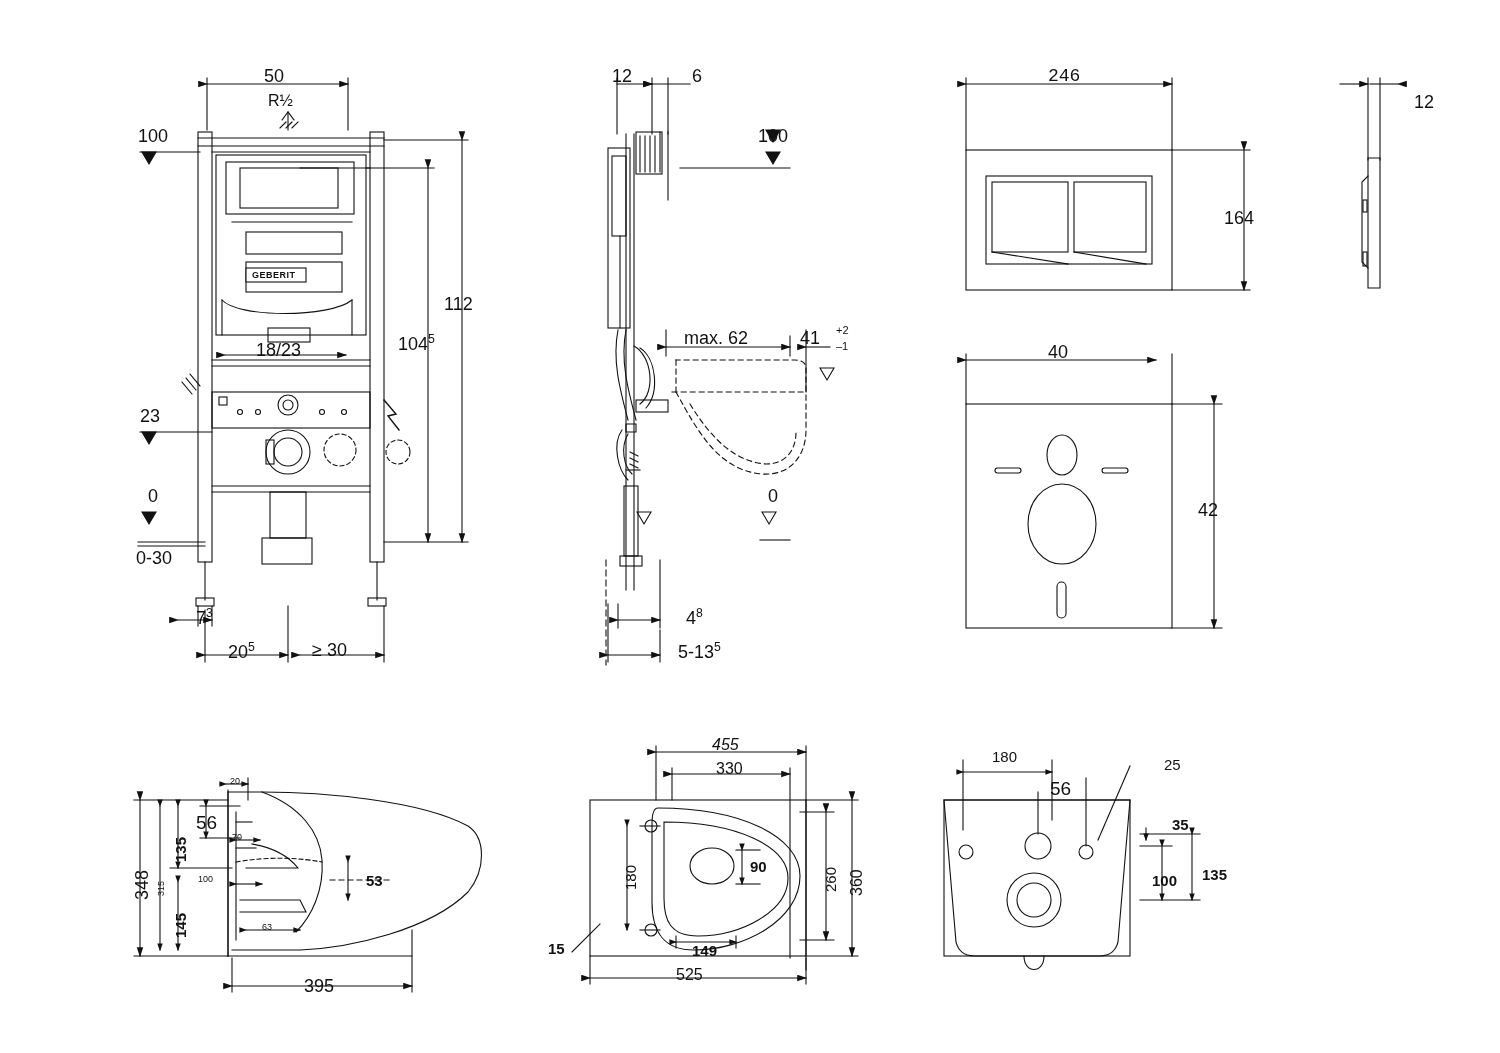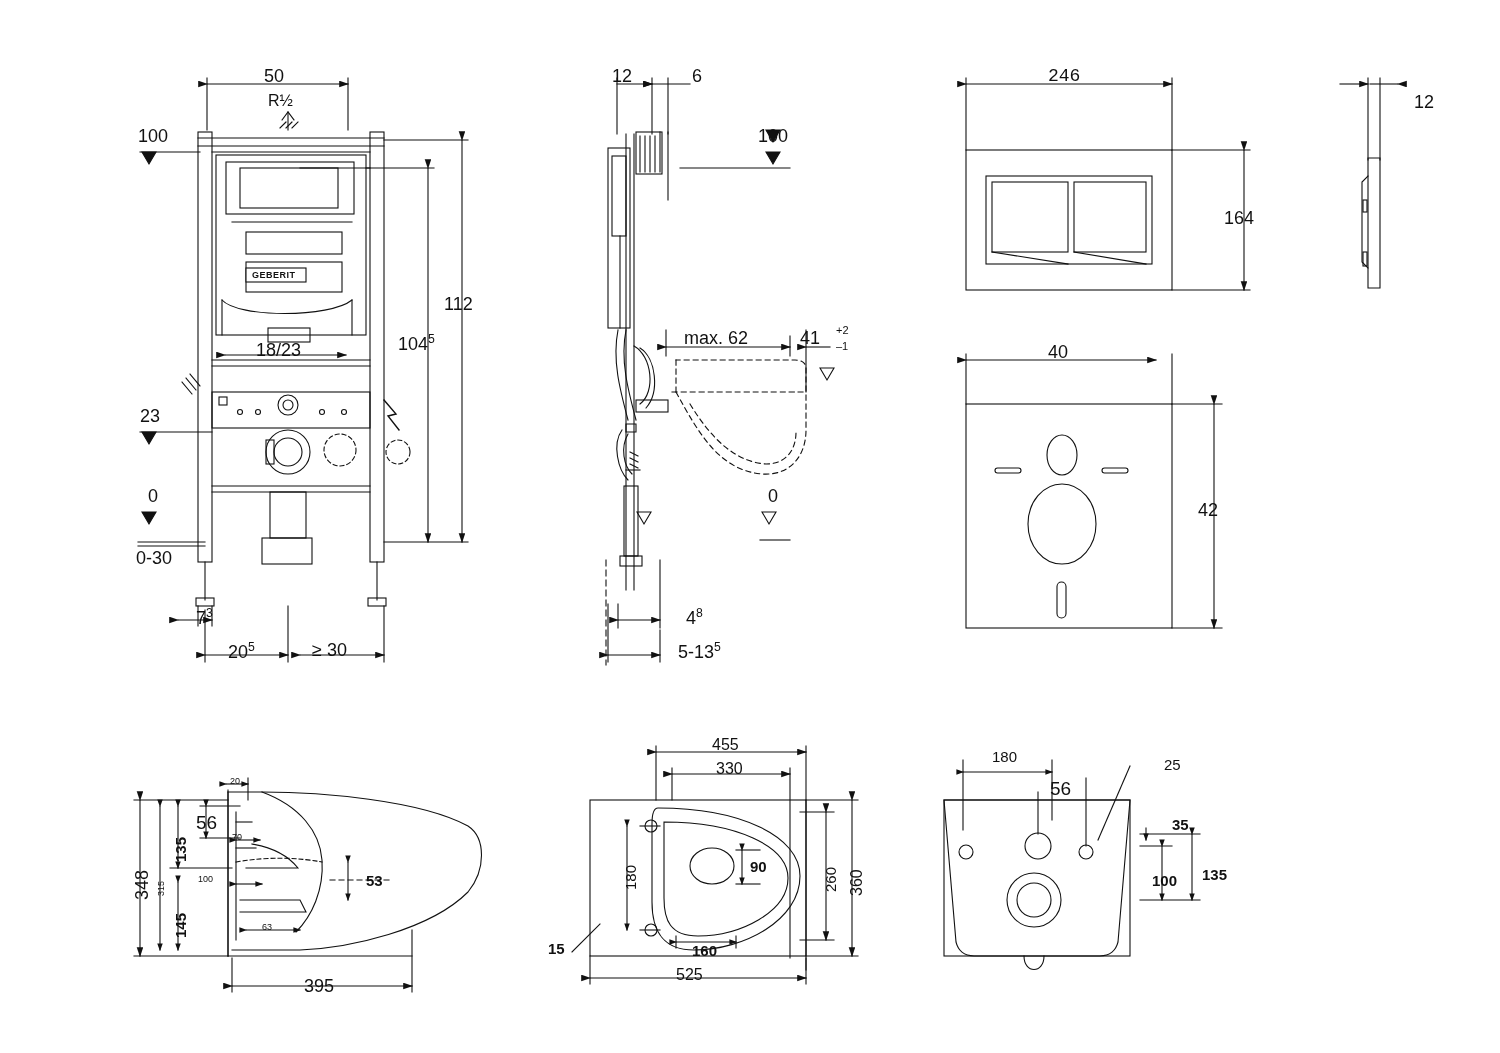--- a/index.html
+++ b/index.html
@@ -363,27 +363,27 @@
 <div class="lbl l15 b vert" style="left:172px;top:862px;">135</div>
 <div class="lbl l15 b vert" style="left:172px;top:938px;">145</div>
 <div class="lbl l13" style="left:196px;top:812px;">56</div>
 <div class="lbl l9" style="left:230px;top:776px;">20</div>
 <div class="lbl l9" style="left:232px;top:832px;">70</div>
 <div class="lbl l9" style="left:198px;top:874px;">100</div>
 <div class="lbl l9" style="left:262px;top:922px;">63</div>
 <div class="lbl l15 b" style="left:366px;top:872px;">53</div>
 <div class="lbl l18" style="left:304px;top:976px;">395</div>
 
-<div class="lbl l16" style="left:712px;top:736px;">455</div>
+<div class="lbl l16" style="left:712px;top:736px;font-style:italic;">455</div>
 <div class="lbl l16" style="left:716px;top:760px;">330</div>
 <div class="lbl l15 vert" style="left:622px;top:890px;">180</div>
 <div class="lbl l15 b" style="left:750px;top:858px;">90</div>
 <div class="lbl l15 vert" style="left:822px;top:892px;">260</div>
 <div class="lbl l16 vert" style="left:848px;top:896px;">360</div>
-<div class="lbl l15 b" style="left:692px;top:942px;">160</div>
+<div class="lbl l15 b" style="left:692px;top:942px;">149</div>
 <div class="lbl l15 b" style="left:548px;top:940px;">15</div>
 <div class="lbl l16" style="left:676px;top:966px;">525</div>
 
 <div class="lbl l15" style="left:992px;top:748px;">180</div>
 <div class="lbl l15" style="left:1164px;top:756px;">25</div>
 <div class="lbl l13" style="left:1050px;top:778px;">56</div>
 <div class="lbl l15 b" style="left:1172px;top:816px;">35</div>
 <div class="lbl l15 b" style="left:1152px;top:872px;">100</div>
 <div class="lbl l15 b" style="left:1202px;top:866px;">135</div>
 

